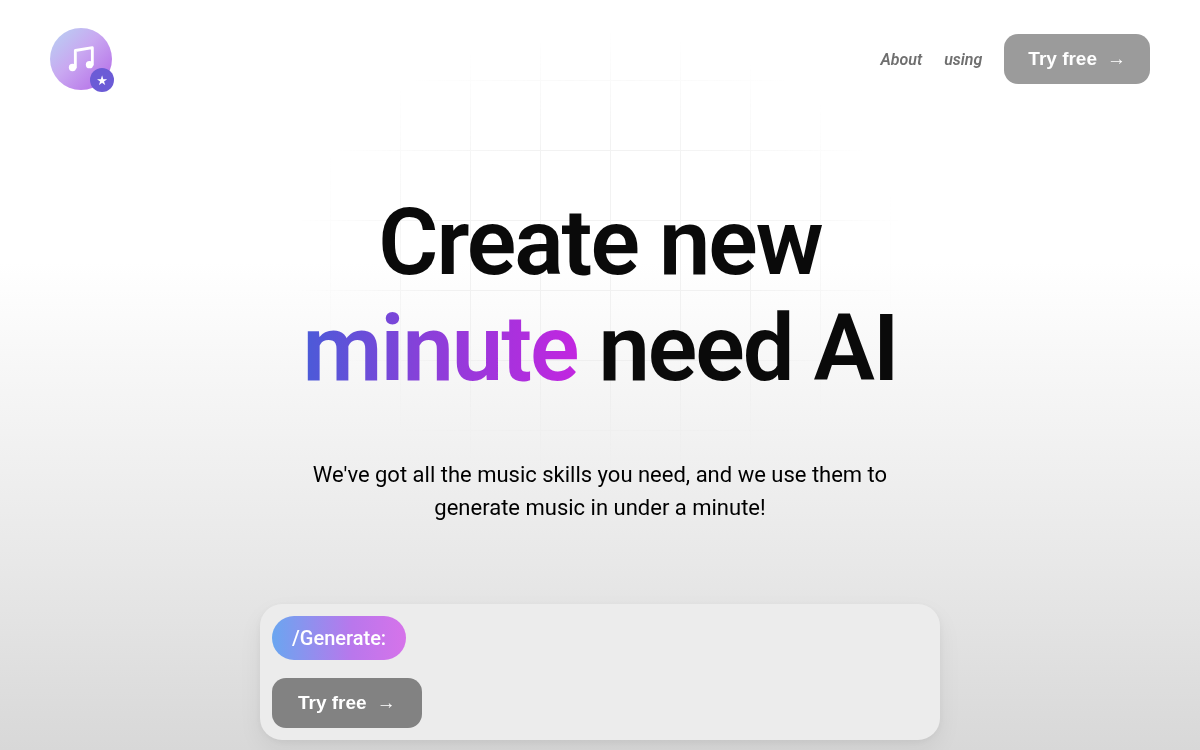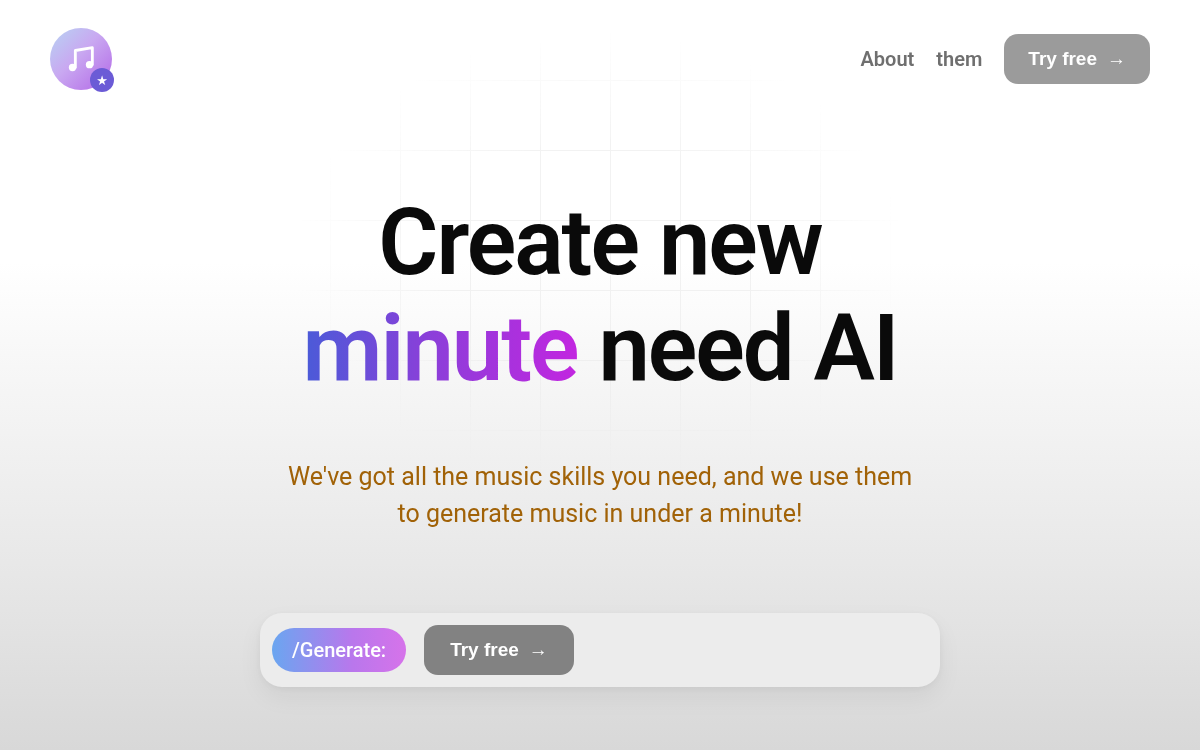--- a/index.html
+++ b/index.html
@@ -66,23 +66,24 @@
     line-height: 1;
   }
 
   .nav {
     display: flex;
     align-items: center;
     gap: 22px;
   }
   .nav-link {
     color: #6f6f6f;
-    font-size: 20px;
+    font-size: 16px;
     font-weight: 600;
     cursor: pointer;
+    font-style: italic;
   }
   .cta-btn {
     background: #9b9b9b;
     color: #fff;
     border: none;
     border-radius: 14px;
     padding: 14px 24px;
     font-size: 19px;
     font-weight: 700;
     display: inline-flex;
@@ -107,41 +108,42 @@
     color: #0a0a0a;
   }
   .hero h1 .accent {
     background: linear-gradient(90deg, #4a5bd8 0%, #8a3fd9 45%, #c226e0 100%);
     -webkit-background-clip: text;
     background-clip: text;
     color: transparent;
   }
   .subtitle {
     margin-top: 56px;
-    font-size: 25px;
-    color: #a16207;
+    font-size: 22px;
+    color: #000000;
     line-height: 1.5;
     max-width: 640px;
     margin-left: auto;
     margin-right: auto;
   }
 
   
   .prompt-wrap {
     position: relative;
     z-index: 2;
     width: 680px;
     margin: 80px auto 0 auto;
     background: #ececec;
     border-radius: 22px;
     padding: 12px;
     display: flex;
-    align-items: center;
+    align-items: flex-start;
     gap: 18px;
     box-shadow: 0 10px 25px rgba(0,0,0,0.06), 0 2px 6px rgba(0,0,0,0.04);
+    flex-direction: column;
   }
   .gen-pill {
     background: linear-gradient(90deg, #6aa6f0 0%, #b977ec 60%, #d673ea 100%);
     color: #fff;
     font-size: 20px;
     font-weight: 500;
     padding: 10px 20px;
     border-radius: 999px;
     white-space: nowrap;
   }
@@ -178,21 +180,21 @@
     <svg class="note" viewBox="0 0 24 24" fill="none">
       <path d="M8 18V6l12-2v12" stroke="#ffffff" stroke-width="2" stroke-linecap="round" stroke-linejoin="round"></path>
       <circle cx="6" cy="18" r="2.6" fill="#ffffff"></circle>
       <circle cx="18" cy="16" r="2.6" fill="#ffffff"></circle>
     </svg>
     <span class="star-badge">★</span>
   </div>
 
   <nav class="nav">
     <a class="nav-link">About</a>
-    <a class="nav-link">them</a>
+    <a class="nav-link">using</a>
     <button class="cta-btn">
       <span>Try free</span>
       <span class="arrow">→</span>
     </button>
   </nav>
 </header>
 
 <section class="hero">
   <h1>
     <span>Create new</span><br>

